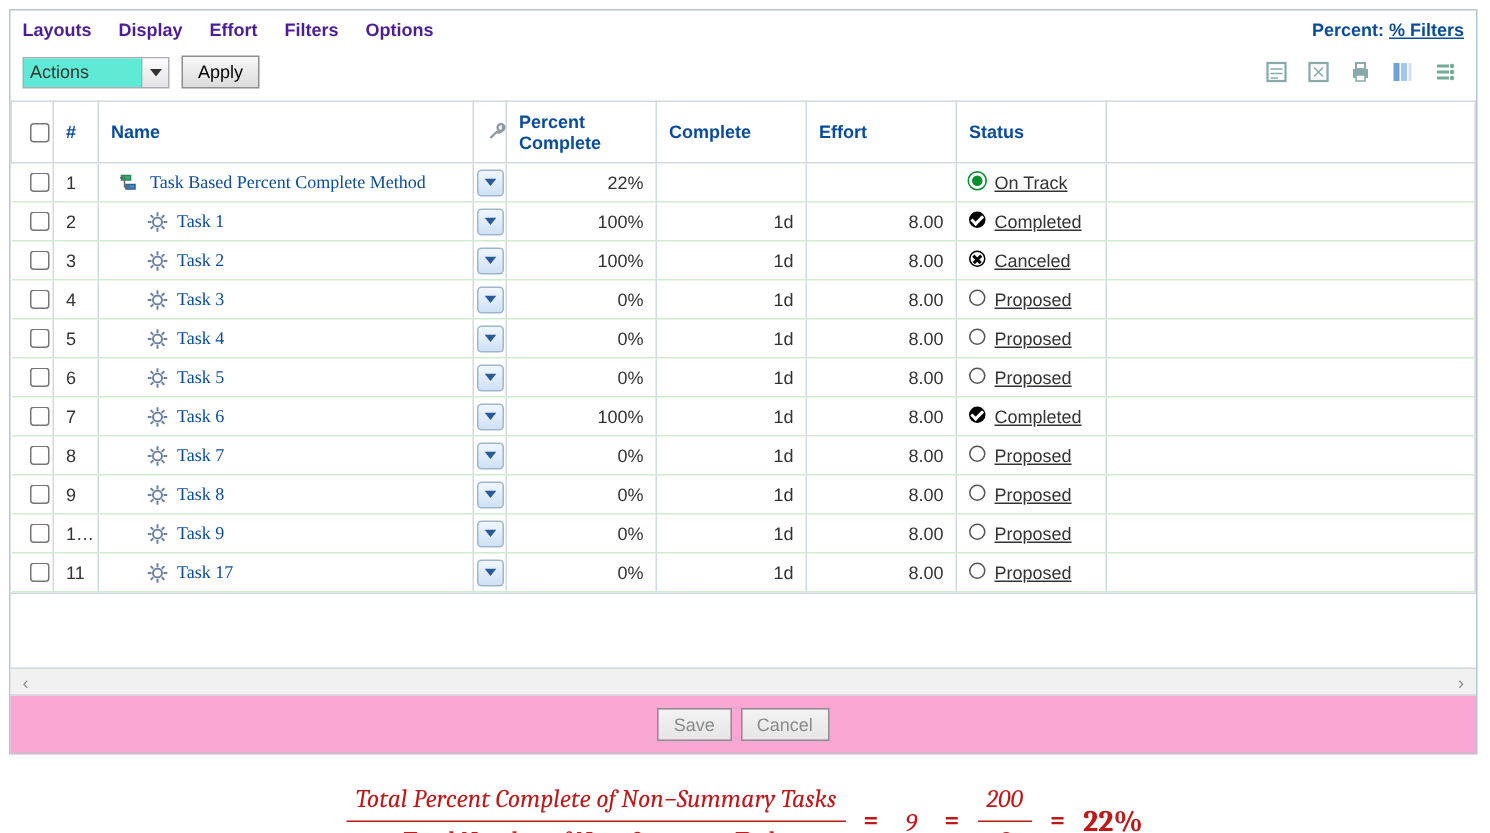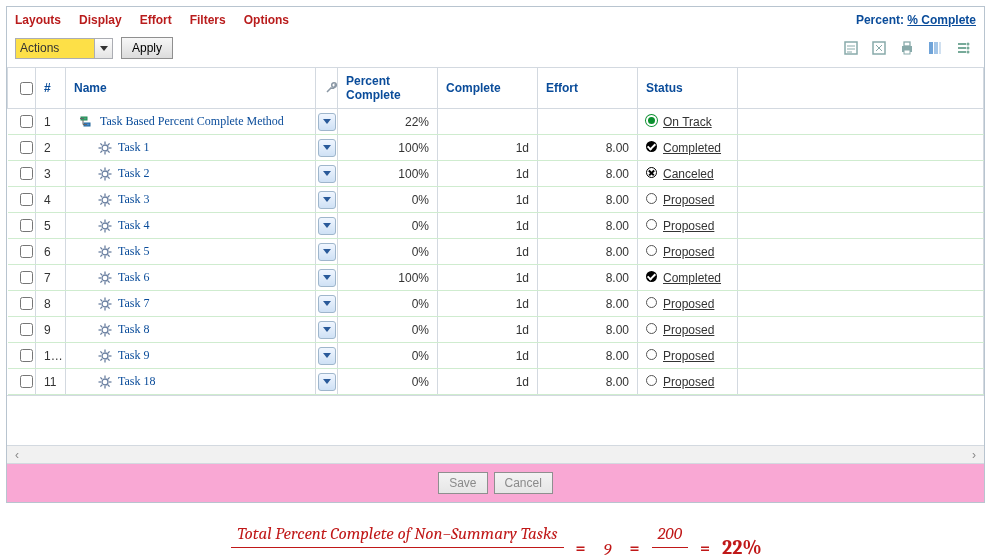--- a/index.html
+++ b/index.html
@@ -19,21 +19,21 @@
     display: flex;
     justify-content: space-between;
     align-items: center;
     padding: 6px 8px 0 8px;
   }
   .menu {
     display: flex;
     gap: 18px;
   }
   .menu span {
-    color: #b91c1c;
+    color: #4c1d95;
     font-weight: bold;
     cursor: pointer;
   }
   .layout-label {
     color: #0a4c9a;
     font-weight: bold;
   }
   .layout-label .lbl { color:#0a4c9a; }
   .layout-label .val { text-decoration: underline; }
   .actionbar {
@@ -42,21 +42,21 @@
     align-items: center;
     padding: 10px 8px 8px 8px;
   }
   .actionbar-left { display:flex; gap:8px; align-items:center; }
   .combo {
     display:flex;
     border:1px solid #abadb3;
     height:21px;
   }
   .combo .txt {
-    width:78px; padding:2px 4px; background:#fde047;
+    width:78px; padding:2px 4px; background:#5eead4;
   }
   .combo .arrow {
     width:18px; border-left:1px solid #abadb3;
     background:linear-gradient(#fdfdfd,#e4e4e4);
     display:flex; align-items:center; justify-content:center;
   }
   .btn {
     height:22px;
     padding: 0 10px;
     border:1px solid #8f8f8f;
@@ -170,21 +170,21 @@
   <div class="topbar">
     <div class="menu">
       <span>Layouts</span>
       <span>Display</span>
       <span>Effort</span>
       <span>Filters</span>
       <span>Options</span>
     </div>
     <div class="layout-label">
       <span class="lbl">Percent:</span>
-      <span class="val link">% Complete</span>
+      <span class="val link">% Filters</span>
     </div>
   </div>
 
   <div class="actionbar">
     <div class="actionbar-left">
       <div class="combo">
         <div class="txt">Actions</div>
         <div class="arrow">
           <svg width="8" height="5">
               <path d="M0 0 L8 0 L4 5 Z" fill="#333"></path>
@@ -668,21 +668,21 @@
                     <line x1="7" y1="11" x2="7" y2="13.5"></line>
                     <line x1="0.5" y1="7" x2="3" y2="7"></line>
                     <line x1="11" y1="7" x2="13.5" y2="7"></line>
                     <line x1="2.4" y1="2.4" x2="4.2" y2="4.2"></line>
                     <line x1="9.8" y1="9.8" x2="11.6" y2="11.6"></line>
                     <line x1="11.6" y1="2.4" x2="9.8" y2="4.2"></line>
                     <line x1="4.2" y1="9.8" x2="2.4" y2="11.6"></line>
                   </g>
                 </svg>
               </span>
-              <span class="link">Task 18</span>
+              <span class="link">Task 17</span>
             </div>
           </td>
           <td class="col-dd"><span class="dd-btn">
               <svg width="8" height="5">
                 <path d="M0 0L8 0L4 5Z" fill="#2a5a9a"></path>
               </svg>
             </span></td>
           <td class="right">0%</td>
           <td class="right">1d</td>
           <td class="right">8.00</td>

